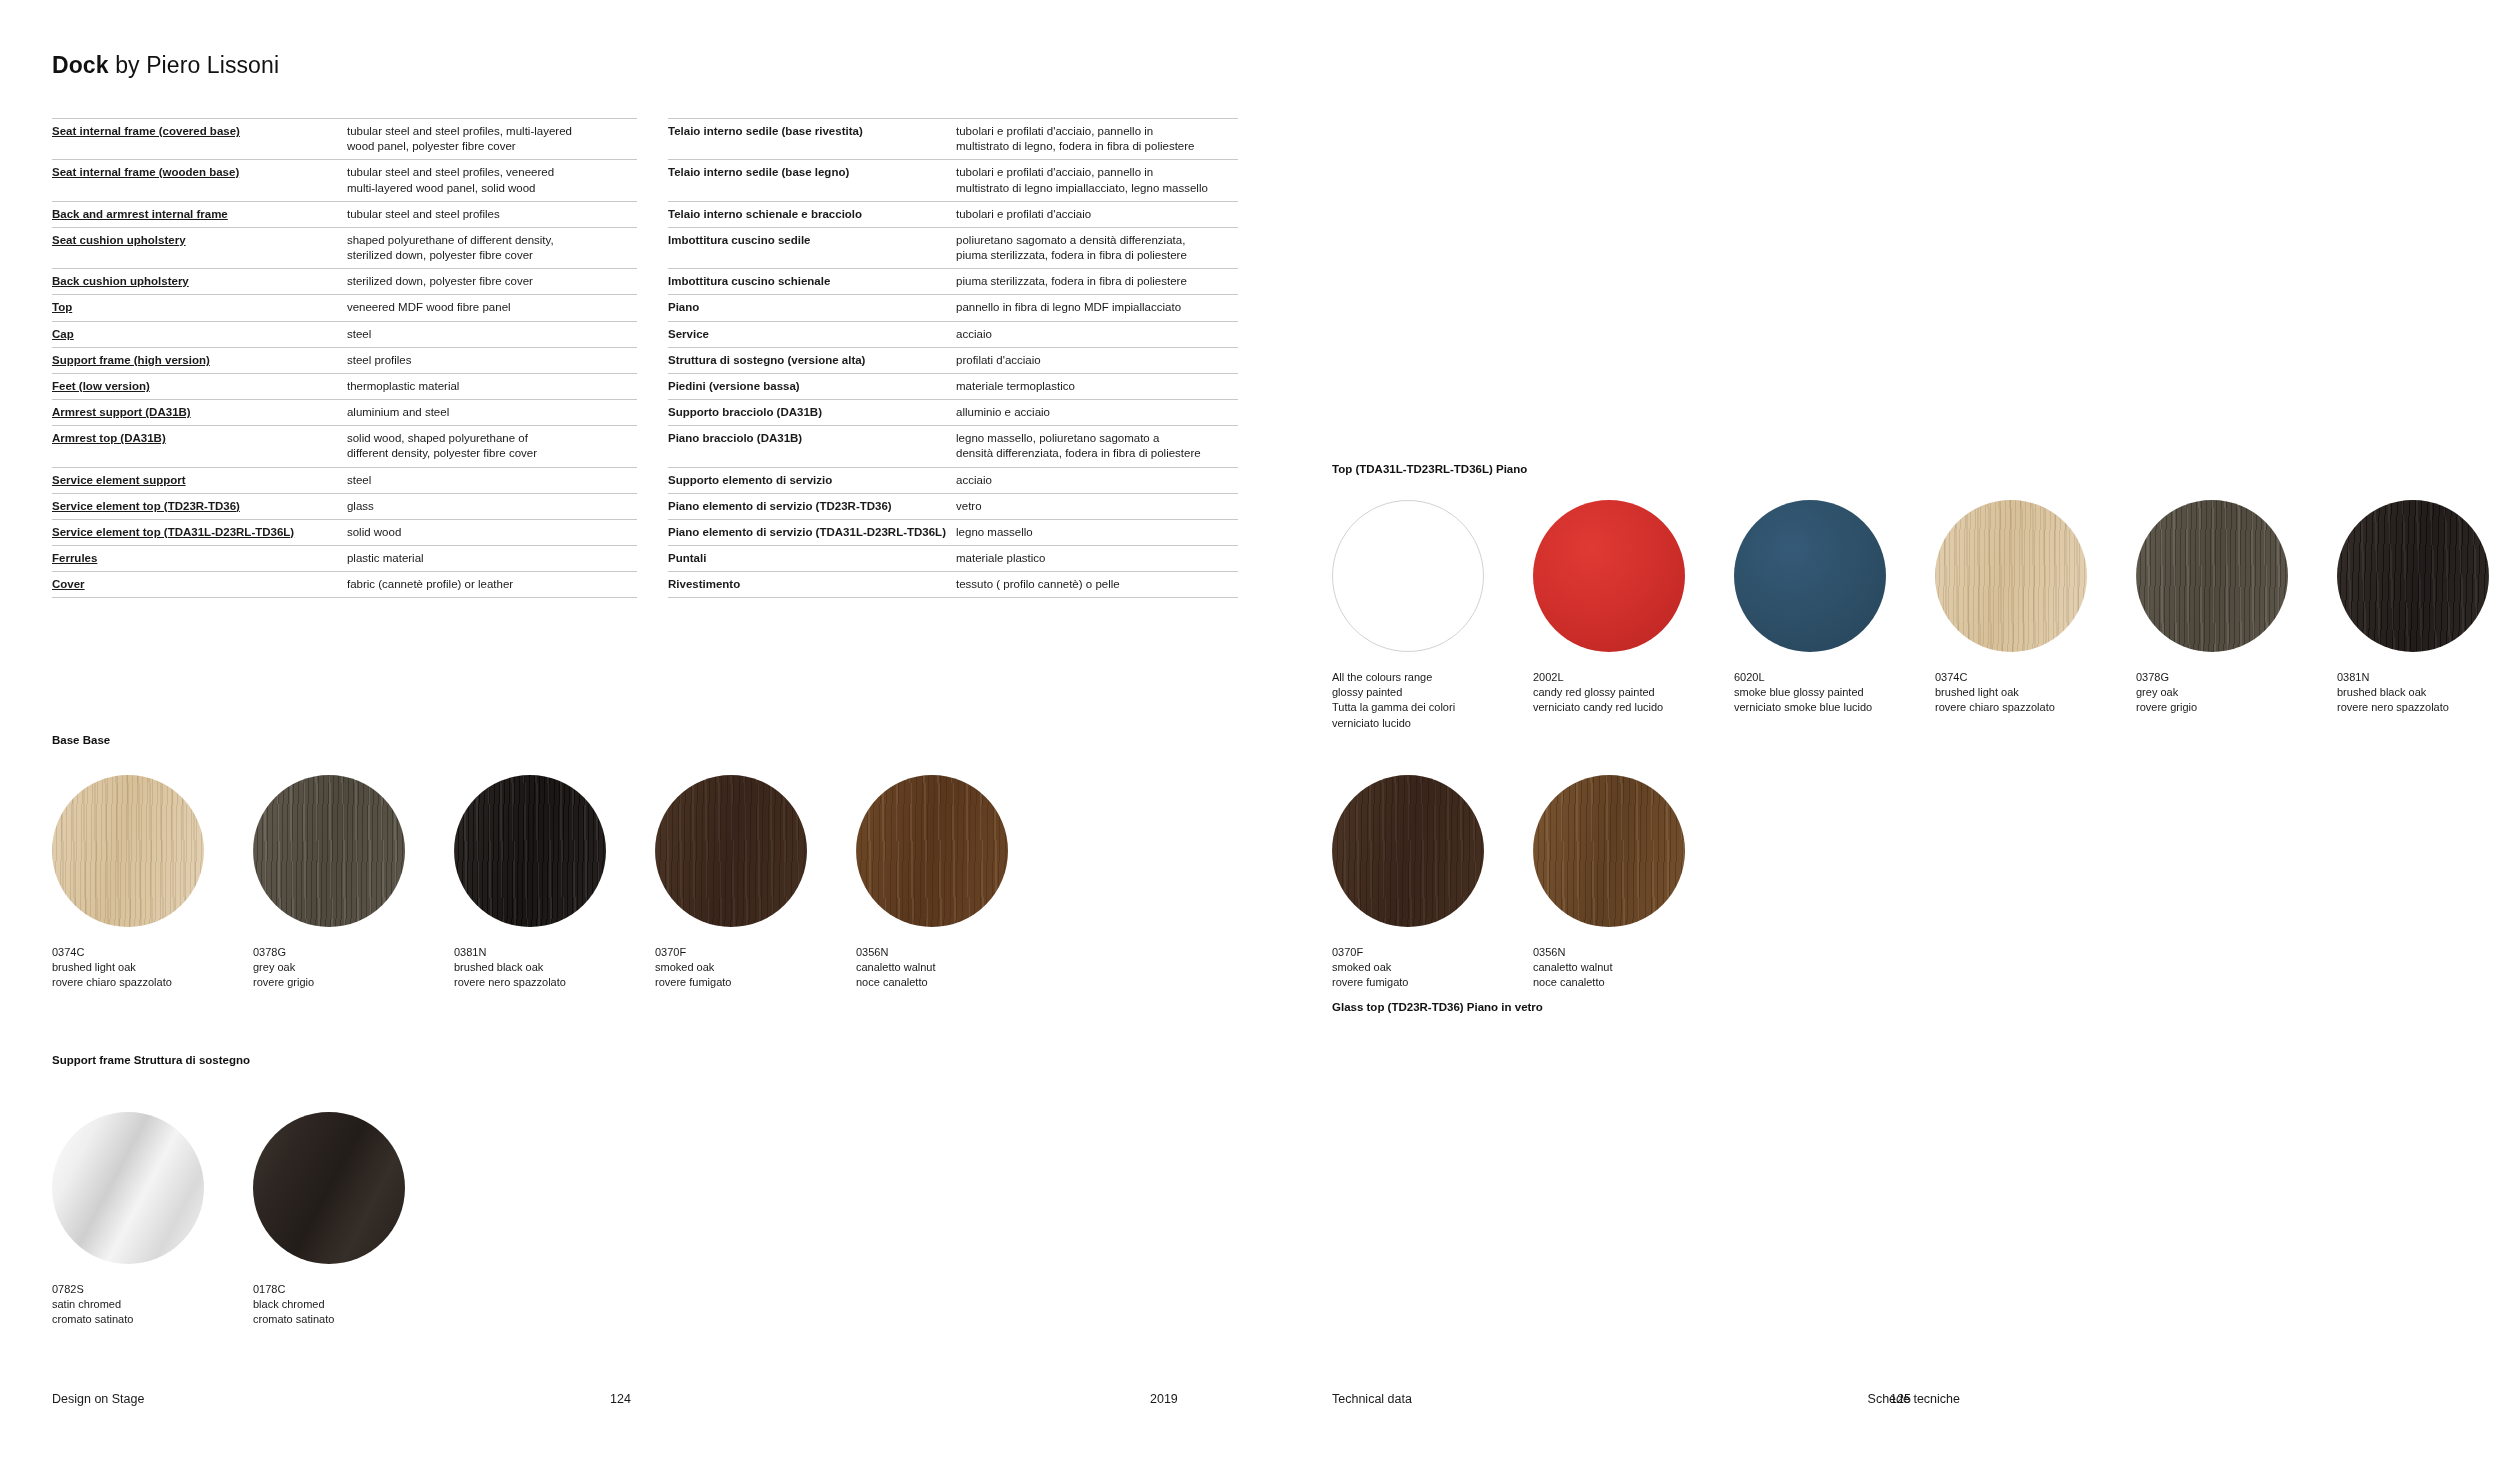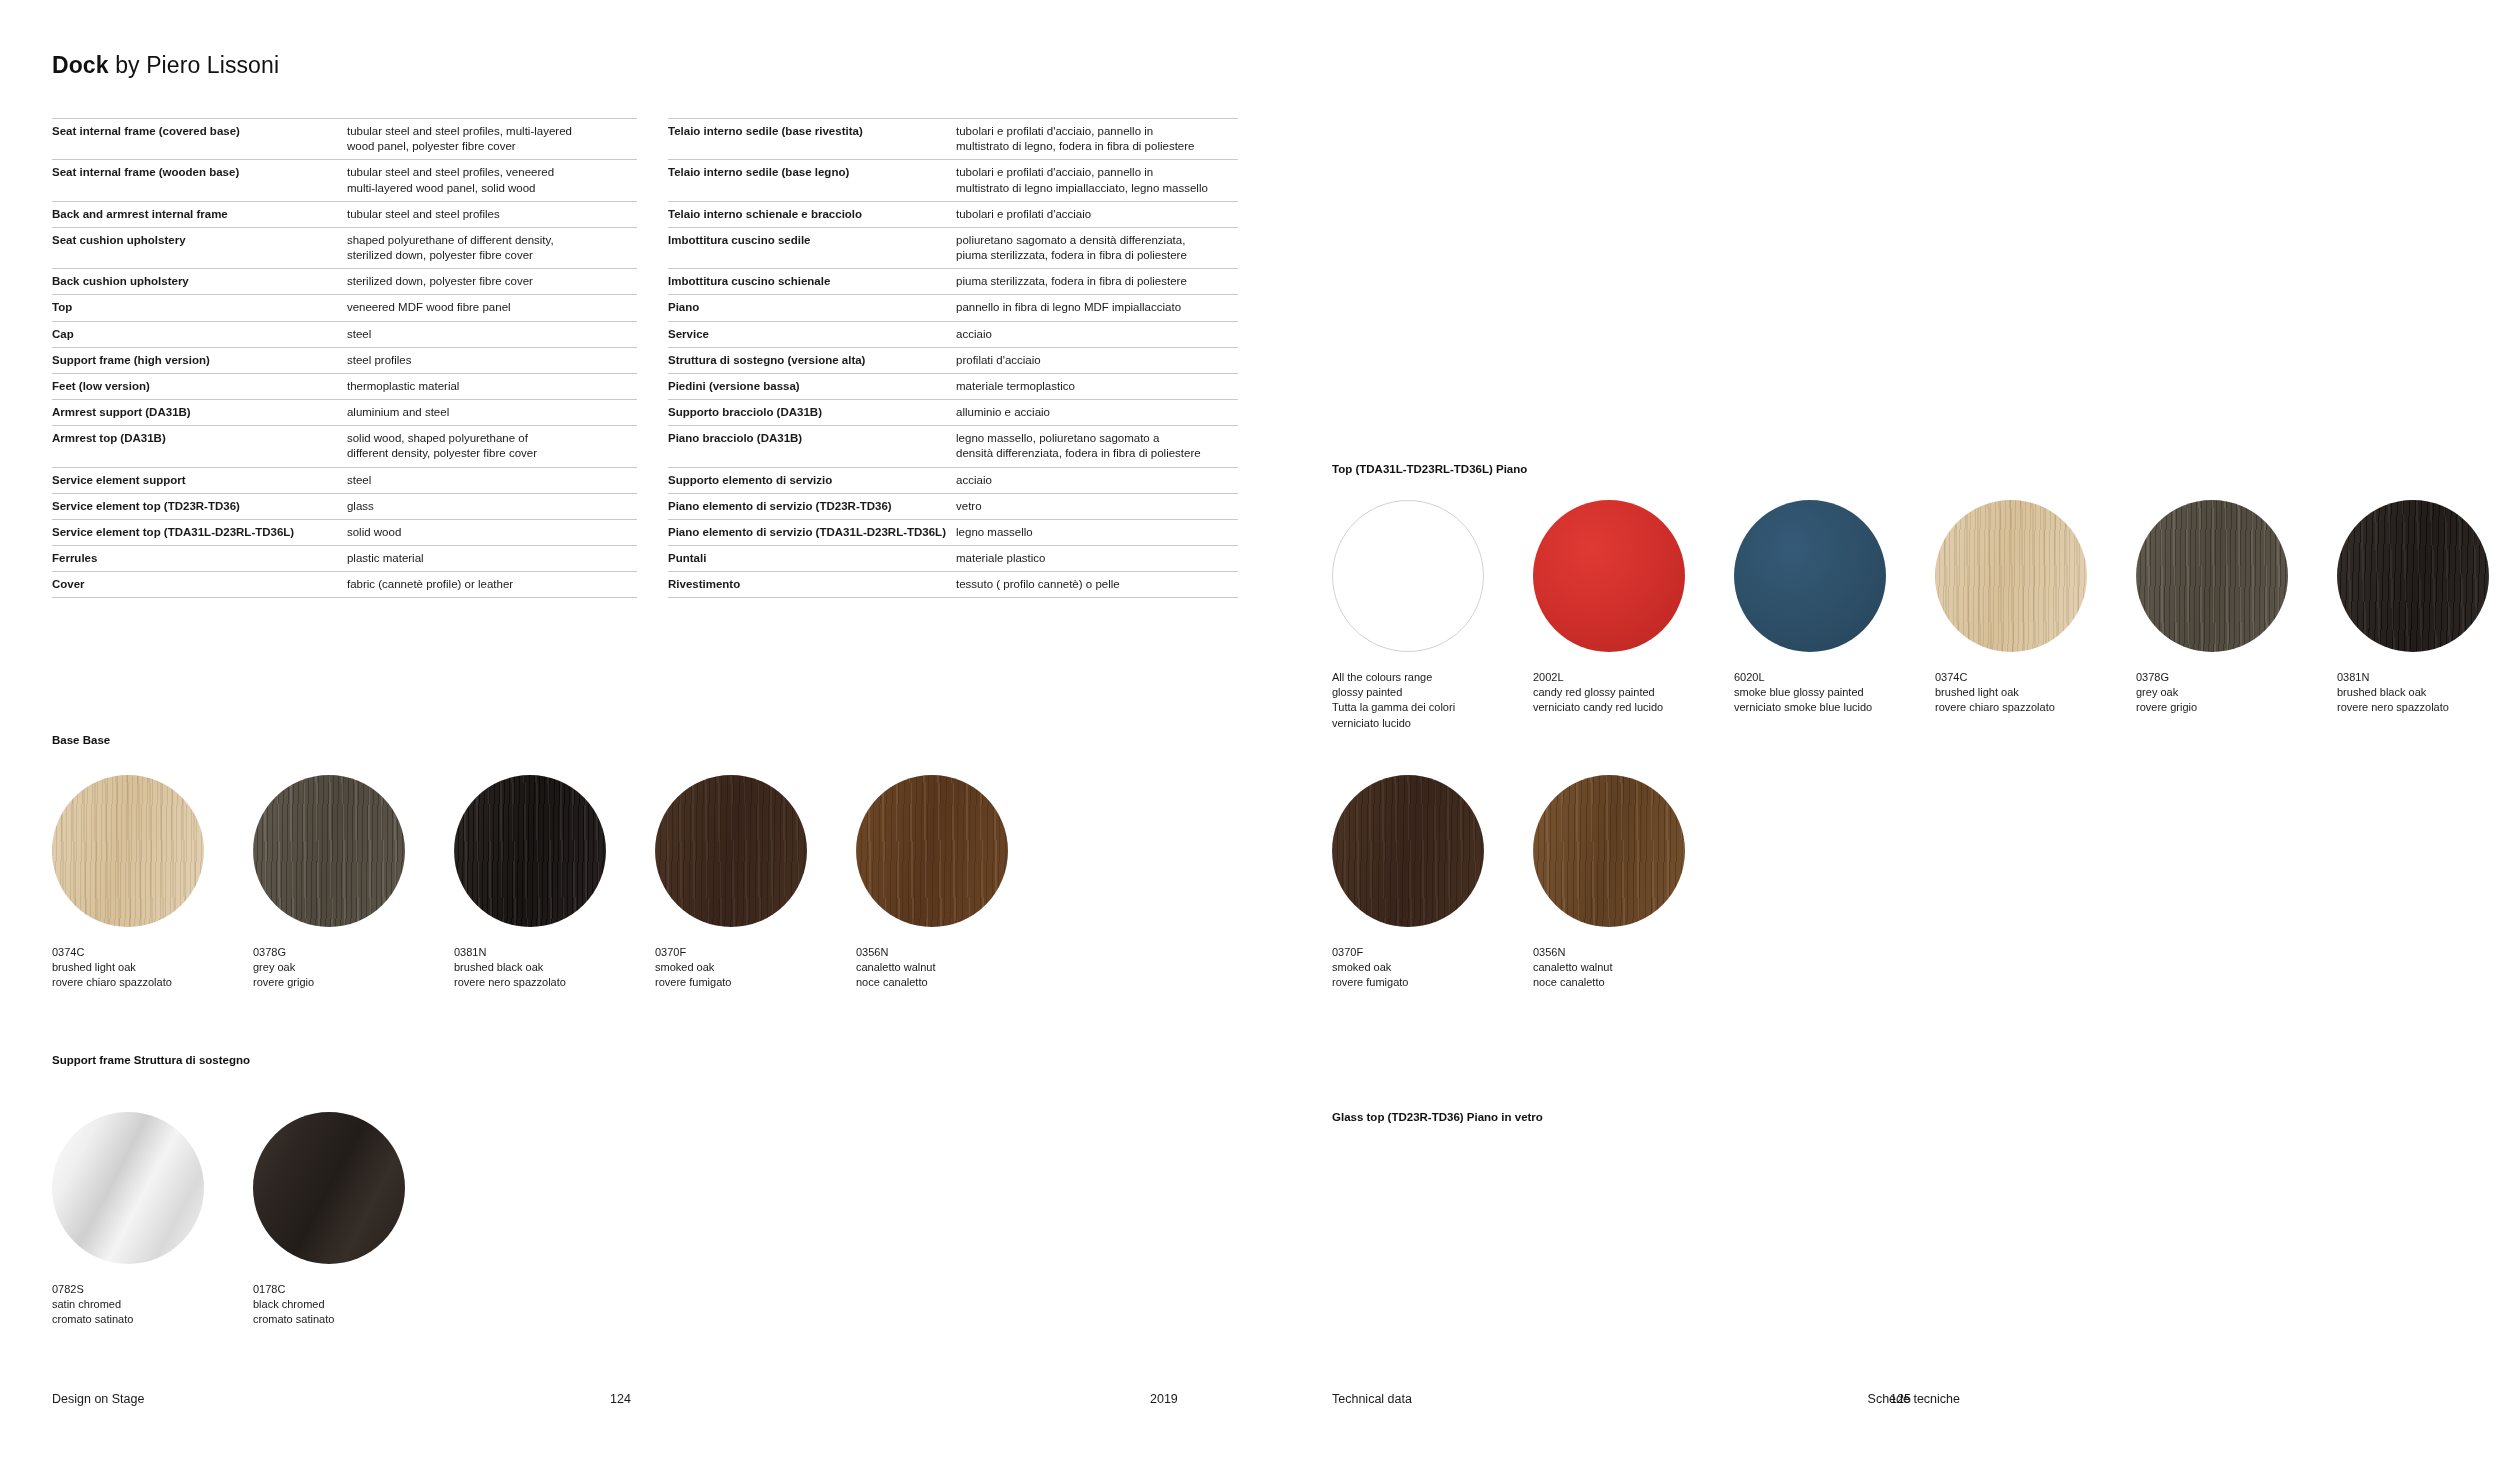--- a/index.html
+++ b/index.html
@@ -28,21 +28,21 @@
     padding:5px 0 5px 0;
     border-bottom:1px solid #c8c8c8;
     vertical-align:top;
     color:#1a1a1a;
   }
   .spec-table tr:first-child td{border-top:1px solid #c8c8c8;}
   .spec-table td.k{font-weight:700;padding-right:10px;}
   .spec-table td.v{font-weight:400;}
 
   #spec-en{left:52px;top:118px;width:585px;}
-  #spec-en td.k{width:290px;}
+  #spec-en td.k{width:290px;text-decoration:underline;}
   #spec-en td.v{width:295px;}
 
   #spec-it{left:668px;top:118px;width:570px;}
   #spec-it td.k{width:283px;}
   #spec-it td.v{width:287px;}
 
   
   .sec-head{
     position:absolute;
     font-size:11.5px;font-weight:700;line-height:1.35;color:#111;
@@ -387,21 +387,21 @@
 rovere fumigato</div>
       </div>
       <div class="swatch">
         <div class="disc w-walnut2"></div>
         <div class="caption">0356N
 canaletto walnut
 noce canaletto</div>
       </div>
     </div>
 
-  <div class="sec-head" style="left:1332px;top:1110px;">Glass top (TD23R-TD36)
+  <div class="sec-head" style="left:1332px;top:1000px;">Glass top (TD23R-TD36)
 Piano in vetro</div>
 
   <div class="footer" id="footer-left">Design on Stage</div>
   <div class="footer" id="footer-pageL">124</div>
   <div class="footer" id="footer-year">2019</div>
   <div class="footer" id="footer-tech">Technical data</div>
   <div class="footer" id="footer-pageR">125</div>
   <div class="footer" id="footer-right">Schede tecniche</div>
 
 </div>

